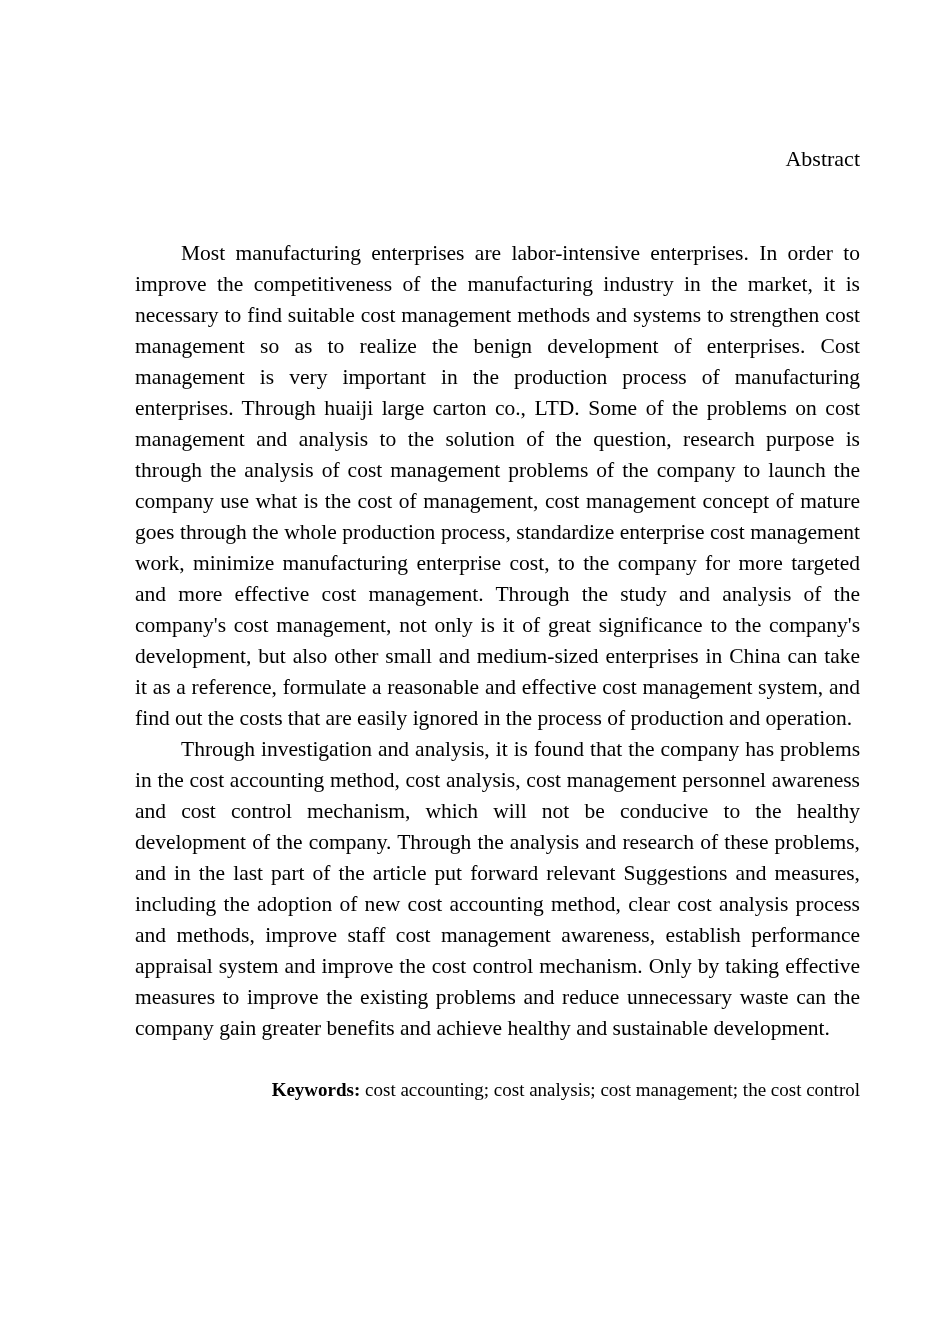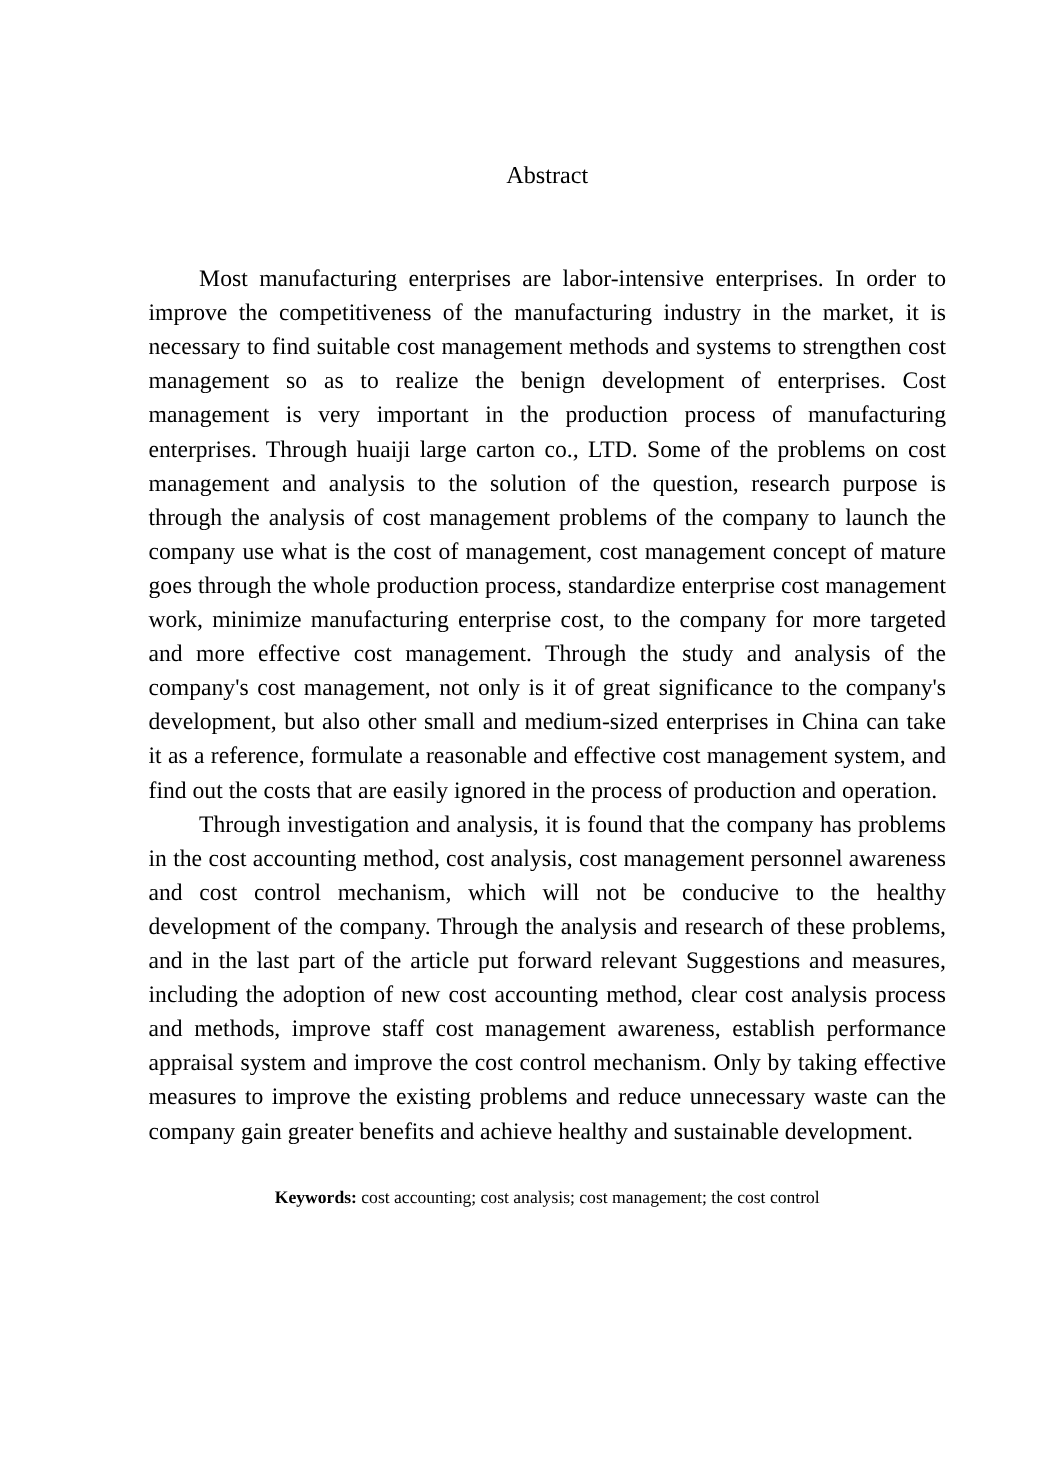--- a/index.html
+++ b/index.html
@@ -25,21 +25,21 @@
     position: absolute;
     left: 135px;
     top: 0;
     width: 725px;
   }
   .doc-title {
     margin: 0;
     padding: 0;
     font-size: 22px;
     font-weight: normal;
-    text-align: center;
+    text-align: right;
     line-height: 1.2;
     padding-top: 146px;
   }
   .body-para {
     margin: 0;
     padding: 0;
     font-size: 21.5px;
     line-height: 31px;
     text-align: justify;
     text-justify: inter-word;
@@ -47,23 +47,23 @@
     hyphens: none;
     -webkit-hyphens: none;
   }
   .body-para.first {
     margin-top: 66px;
   }
   .keywords-line {
     margin: 0;
     padding: 0;
     margin-top: 30px;
-    font-size: 16px;
+    font-size: 19px;
     line-height: 31px;
-    text-align: center;
+    text-align: right;
     text-indent: 0;
   }
   .kw-label {
     font-weight: bold;
   }
   .kw-value {
     font-weight: normal;
   }
 </style>
 </head>

